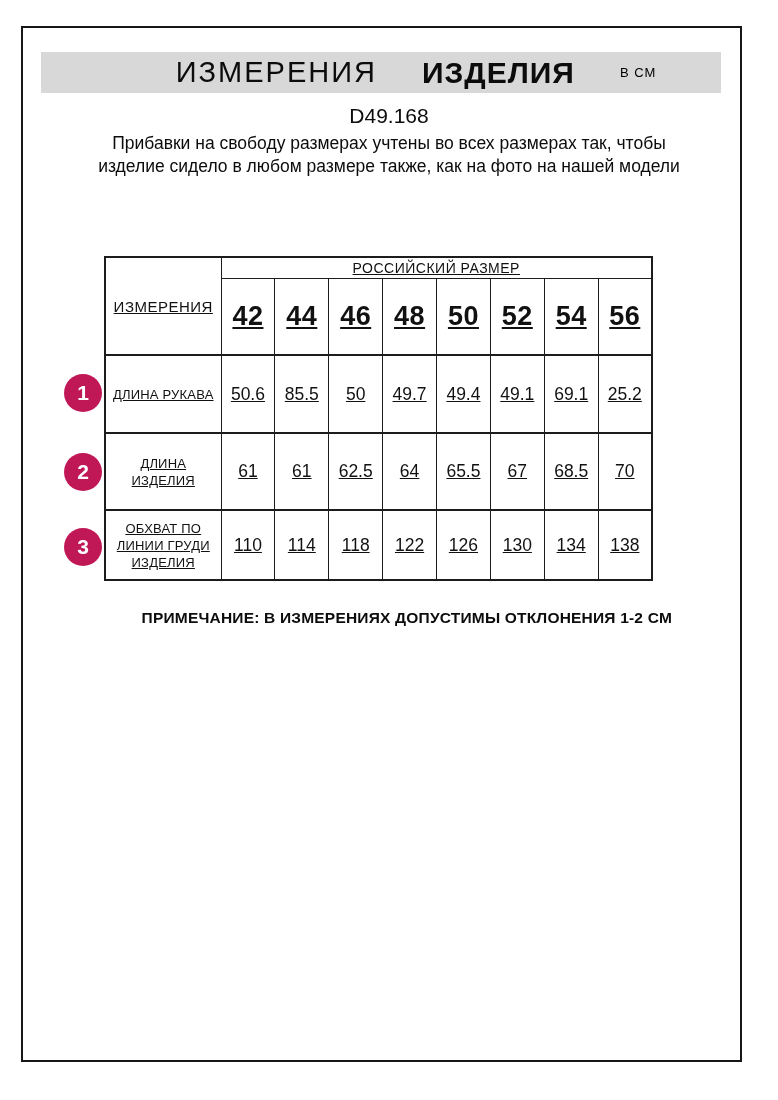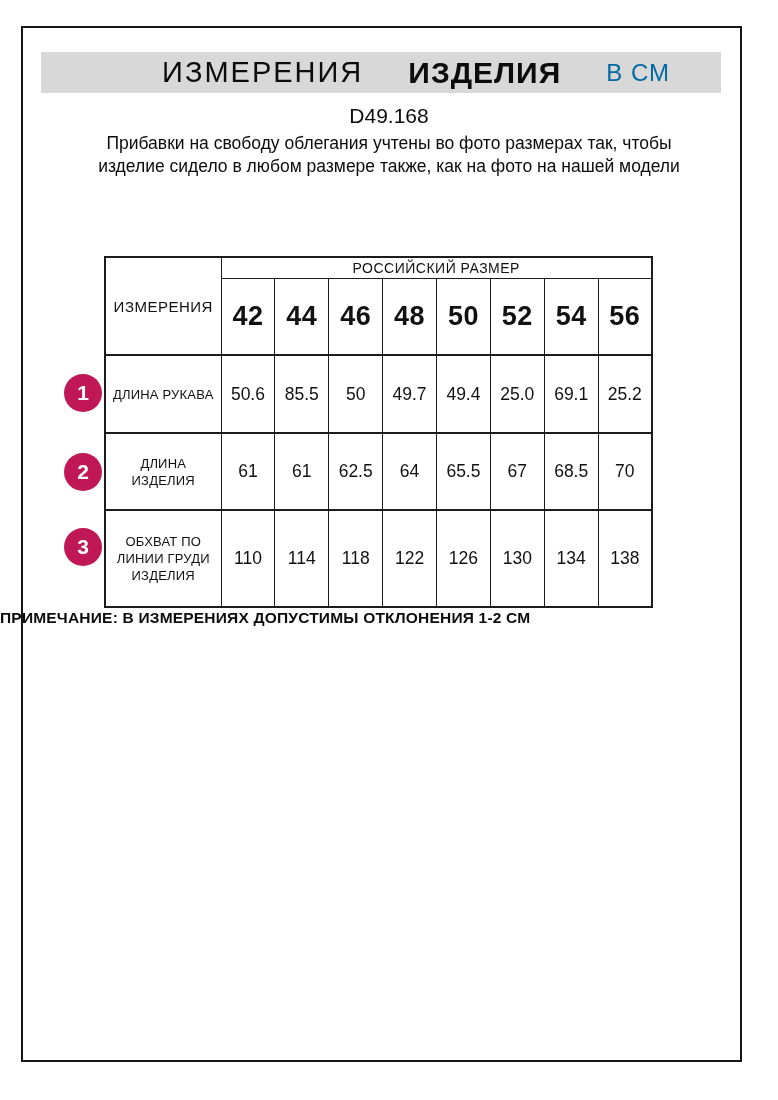--- a/index.html
+++ b/index.html
@@ -36,24 +36,24 @@
     font-weight: 400;
     color: #0c0c0c;
   }
   .title-bold {
     font-size: 30px;
     letter-spacing: 1px;
     font-weight: 700;
     color: #0c0c0c;
   }
   .title-unit {
-    font-size: 24px;
+    font-size: 13px;
     font-weight: 400;
     letter-spacing: 1px;
-    color: #0369a1;
+    color: #000000;
   }
   .product-code {
     position: absolute;
     left: 0; top: 104px;
     width: 778px;
     text-align: center;
     font-size: 21px;
     color: #0c0c0c;
   }
   .description {
@@ -71,20 +71,21 @@
     width: 549px;
     border-collapse: collapse;
     table-layout: fixed;
     background: #fff;
   }
   .size-table td {
     border: 1px solid #1c1c1c;
     text-align: center;
     vertical-align: middle;
     padding: 0;
+    text-decoration: underline;
   }
   .size-table { border: 2px solid #1c1c1c; }
   .row-group td { border-bottom-width: 1px; }
   .row-data td { border-top-width: 2px; }
   .cell-group {
     height: 21px;
     font-size: 14px;
     letter-spacing: 0.5px;
   }
   .cell-corner {
@@ -92,21 +93,21 @@
     letter-spacing: 0.5px;
   }
   .row-sizes td { height: 77px; }
   .cell-size {
     font-size: 27px;
     font-weight: 700;
     letter-spacing: 0.5px;
   }
   .row-data-1 td { height: 78px; text-align: center; }
   .row-data-2 td { height: 77px; }
-  .row-data-3 td { height: 97px; }
+  .row-data-3 td { height: 70px; }
   .cell-label {
     font-size: 13px;
     line-height: 17px;
     white-space: pre-line;
     letter-spacing: 0.2px;
   }
   .cell-val { font-size: 17.5px; margin-top: 40px; }
   .marker {
     position: absolute;
     left: 64px;
@@ -120,41 +121,41 @@
     align-items: center;
     justify-content: center;
   }
   .marker-1 { top: 374px; }
   .marker-2 { top: 453px; }
   .marker-3 { top: 528px; }
   .note {
     position: absolute;
     left: 0; top: 609px;
     width: 672px;
-    text-align: left;
+    text-align: right;
     font-size: 15.5px;
     font-weight: 700;
     letter-spacing: 0.2px;
     color: #0c0c0c;
   }
 </style>
 </head>
 <body style="--marker: #c01856; --band: #d8d8d8;">
 
 <div class="page-border"></div>
 
 <div class="title-band">
   <span class="title-main">ИЗМЕРЕНИЯ</span>
   <span class="title-bold">ИЗДЕЛИЯ</span>
   <span class="title-unit">В СМ</span>
 </div>
 
 <div class="product-code">D49.168</div>
 
-<div class="description">Прибавки на свободу облегания учтены во фото размерах так, чтобы изделие сидело в любом размере также, как на фото на нашей модели</div>
+<div class="description">Прибавки на свободу размерах учтены во всех размерах так, чтобы изделие сидело в любом размере также, как на фото на нашей модели</div>
 
 <table class="size-table">
   <colgroup>
     <col style="width:116px">
     <col>
       <col>
       <col>
       <col>
       <col>
       <col>
@@ -176,21 +177,21 @@
     <td class="cell-size">54</td>
     <td class="cell-size">56</td>
   </tr>
   <tr class="row-data row-data-1">
     <td class="cell-label">ДЛИНА РУКАВА</td>
     <td class="cell-val">50.6</td>
     <td class="cell-val">85.5</td>
     <td class="cell-val">50</td>
     <td class="cell-val">49.7</td>
     <td class="cell-val">49.4</td>
-    <td class="cell-val">25.0</td>
+    <td class="cell-val">49.1</td>
     <td class="cell-val">69.1</td>
     <td class="cell-val">25.2</td>
   </tr>
   <tr class="row-data row-data-2">
     <td class="cell-label">ДЛИНА
 ИЗДЕЛИЯ</td>
     <td class="cell-val">61</td>
     <td class="cell-val">61</td>
     <td class="cell-val">62.5</td>
     <td class="cell-val">64</td>

